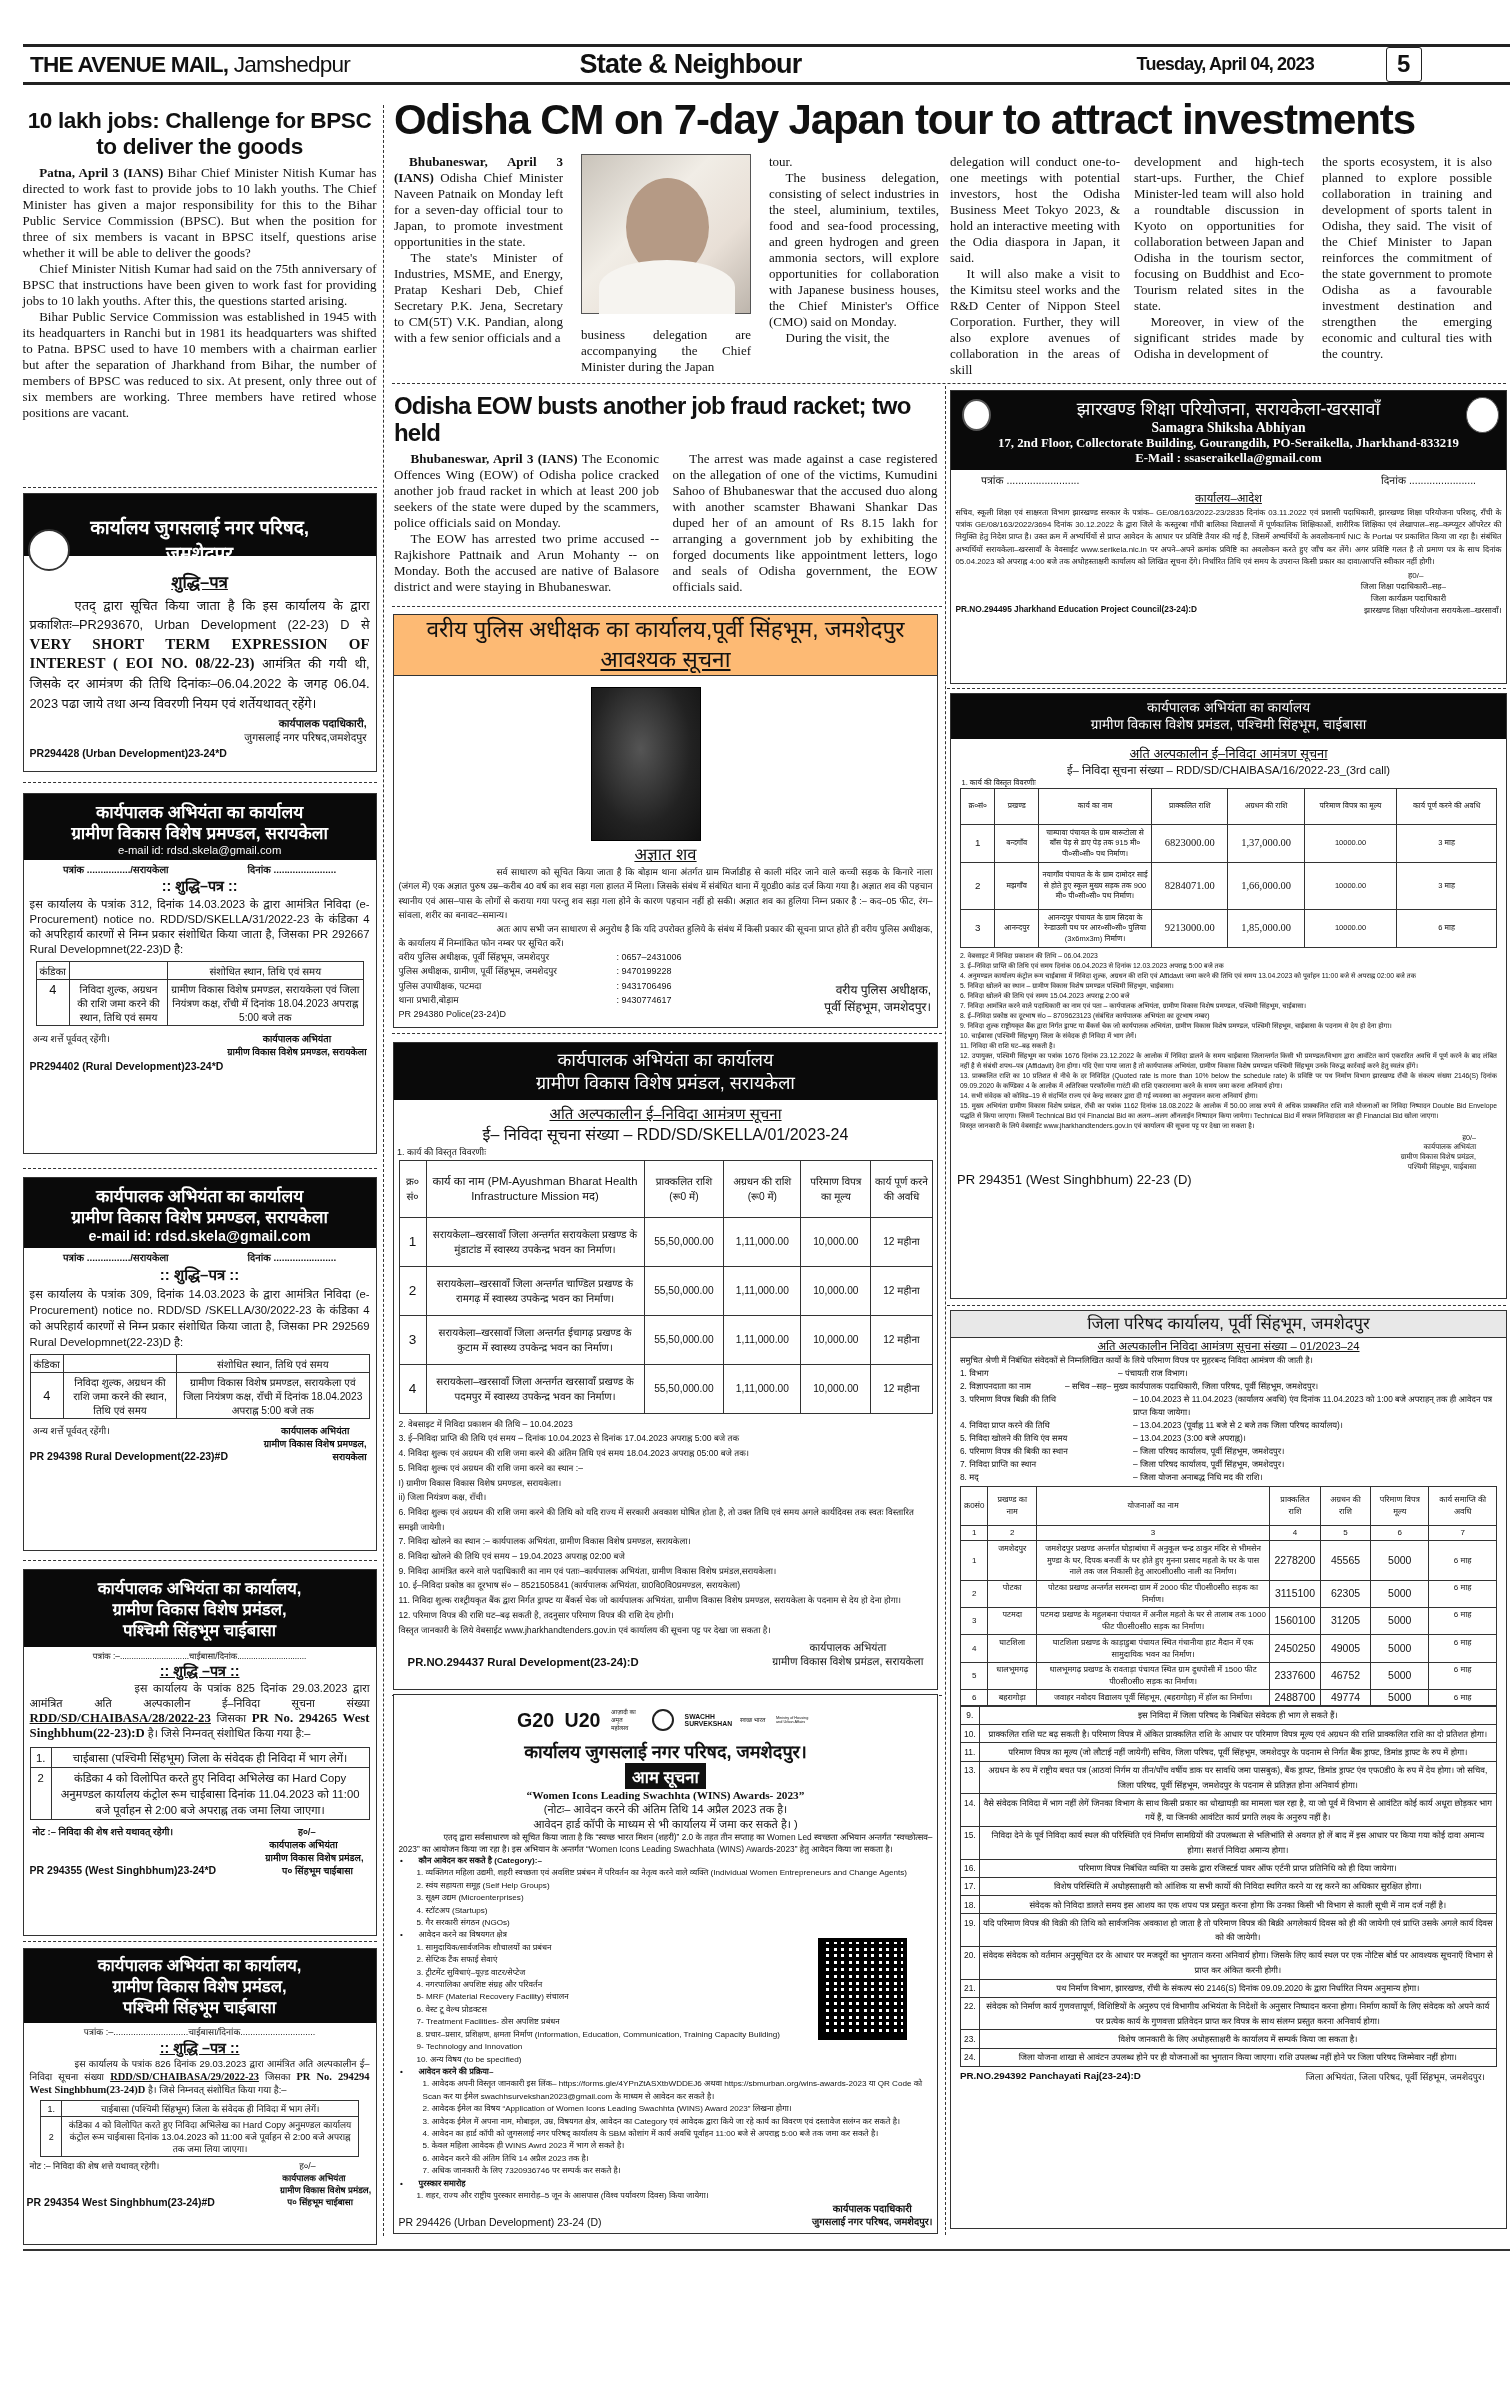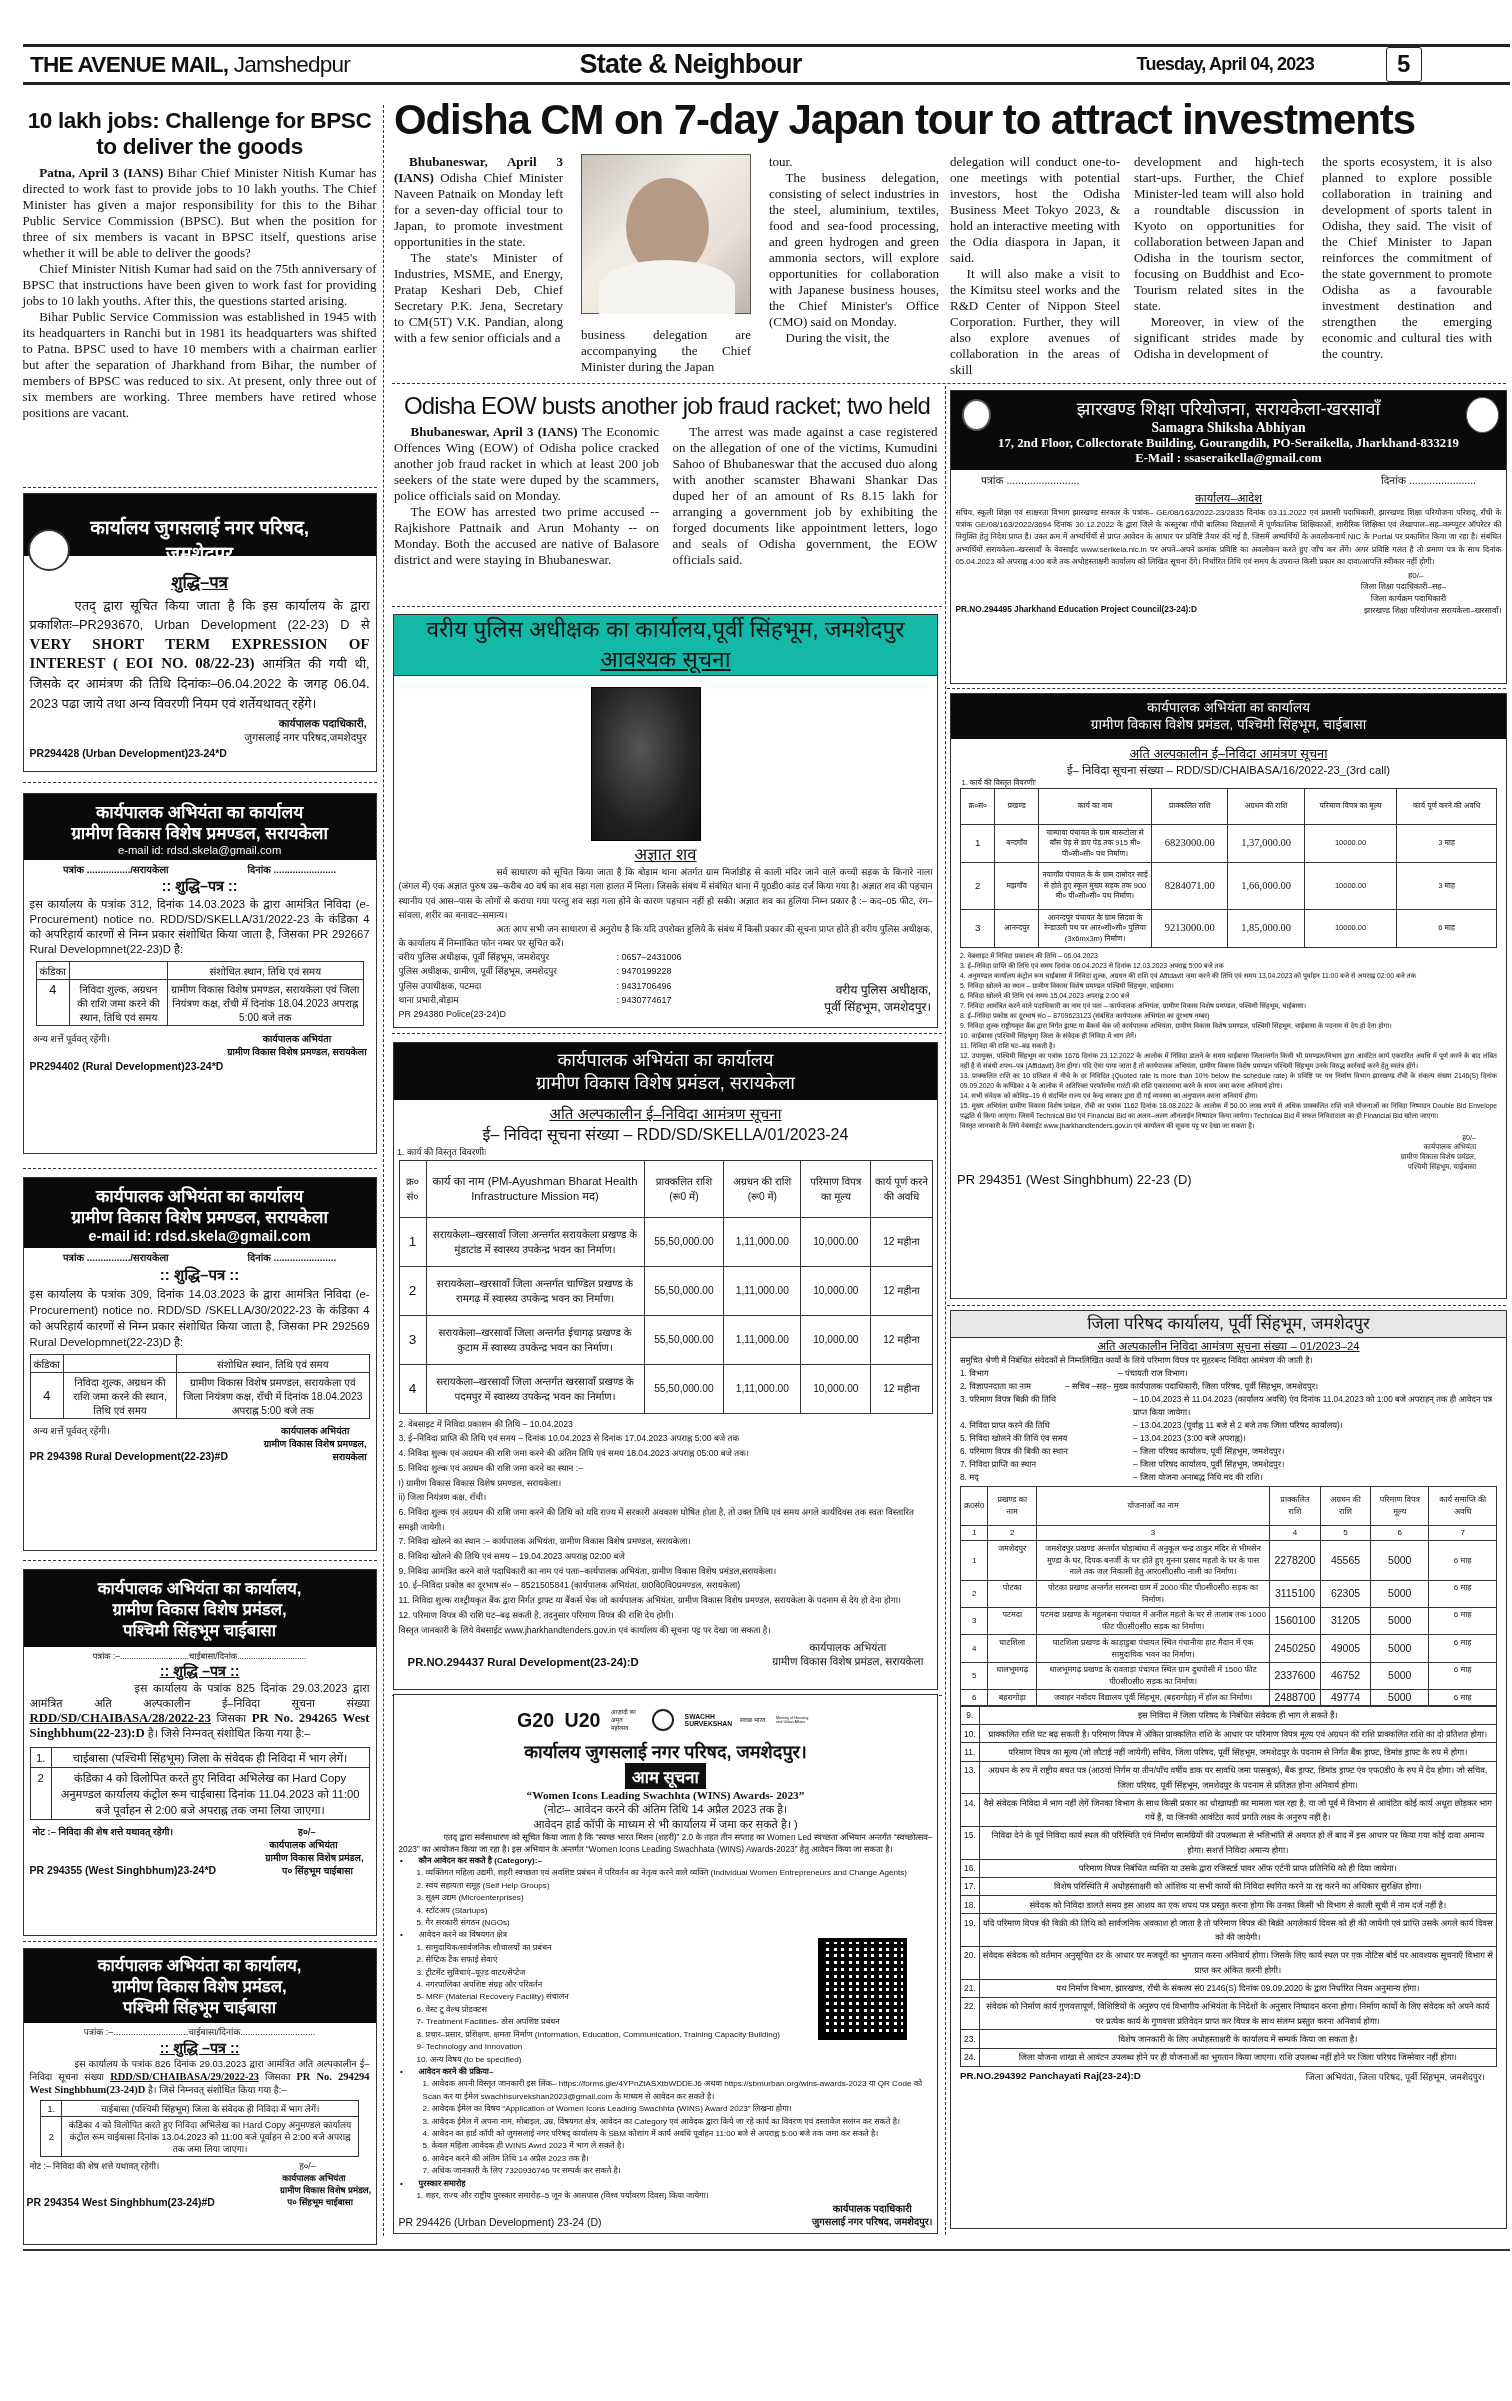--- a/index.html
+++ b/index.html
@@ -236,35 +236,35 @@
       <p class="body">Moreover, in view of the significant strides made by Odisha in development of</p>
     </div>
   <div class="abs" style="left:928px;top:0;width:170px">
       <p class="body" style="text-indent:0">the sports ecosystem, it is also planned to explore possible collaboration in training and development of sports talent in Odisha, they said. The visit of the Chief Minister to Japan reinforces the commitment of the state government to promote Odisha as a favourable investment destination and strengthen the emerging economic and cultural ties with the country.</p>
     </div>
 </div>
 <div class="abs hdash" style="left:392px;top:383px;width:1114px"></div>
 <div class="abs vdash" style="left:945px;top:386px;height:1849px"></div>
 
 <div class="abs" style="left:394px;top:392px;width:546px">
-  <h2 class="sans" style="font-size:24px;font-weight:normal;letter-spacing:-0.8px;text-align:center;line-height:27px;margin-bottom:4.5px">Odisha EOW busts another job fraud racket; two held</h2>
+  <h2 class="sans" style="font-size:24px;font-weight:bold;letter-spacing:-0.8px;line-height:27px;margin-bottom:4.5px">Odisha EOW busts another job fraud racket; two held</h2>
   <div style="display:flex;gap:13.6px">
     <div style="width:265px">
         <p class="body"><b>Bhubaneswar, April 3 (IANS)</b><span> The Economic Offences Wing (EOW) of Odisha police cracked another job fraud racket in which at least 200 job seekers of the state were duped by the scammers, police officials said on Monday.</span></p>
         <p class="body">The EOW has arrested two prime accused -- Rajkishore Pattnaik and Arun Mohanty -- on Monday. Both the accused are native of Balasore district and were staying in Bhubaneswar.</p>
       </div>
     <div style="width:265px">
         <p class="body">The arrest was made against a case registered on the allegation of one of the victims, Kumudini Sahoo of Bhubaneswar that the accused duo along with another scamster Bhawani Shankar Das duped her of an amount of Rs 8.15 lakh for arranging a government job by exhibiting the forged documents like appointment letters, logo and seals of Odisha government, the EOW officials said.</p>
       </div>
   </div>
 </div>
 <div class="abs hdash" style="left:392px;top:606px;width:550px"></div>
 
 <div class="abs ad" style="left:393px;top:614px;width:545px;height:414px">
-  <div class="hin center" style="font-size:22.6px;background:#14b8a6;border-bottom:1.1px solid #333;line-height:30px">
+  <div class="hin center" style="font-size:22.6px;background:#fdba74;border-bottom:1.1px solid #333;line-height:30px">
       <div>वरीय पुलिस अधीक्षक का कार्यालय,पूर्वी सिंहभूम, जमशेदपुर</div>
       <div class="u" style="font-size:22.6px">आवश्यक सूचना</div>
     </div>
   <div class="abs" style="left:197px;top:72px;width:110px;height:154px;background:radial-gradient(ellipse at 45% 40%,#555,#222 60%,#111);border:0.8px solid #000"></div>
   <div class="hin center u" style="position:absolute;top:227px;width:100%;font-size:16.6px">अज्ञात शव</div>
   <div class="hin" style="position:absolute;top:250px;left:4.5px;right:4.5px;font-size:9px;line-height:14.3px;text-align:justify;text-indent:98px">सर्व साधारण को सूचित किया जाता है कि बोड़ाम थाना अंतर्गत ग्राम मिर्जाडीह से काली मंदिर जाने वाले कच्ची सड़क के किनारे नाला (जंगल में) एक अज्ञात पुरुष उम्र–करीब 40 वर्ष का शव सड़ा गला हालत में मिला। जिसके संबंध में संबंधित थाना में यू0डी0 कांड दर्ज किया गया है। अज्ञात शव की पहचान स्थानीय एवं आस–पास के लोगों से कराया गया परन्तु शव सड़ा गला होने के कारण पहचान नहीं हो सकी। अज्ञात शव का हुलिया निम्न प्रकार है :– कद–05 फीट, रंग–सांवला, शरीर का बनावट–समान्य।</div>
   <div class="hin" style="position:absolute;top:307px;left:4.5px;right:4.5px;font-size:9px;line-height:14.3px;text-align:justify;text-indent:98px">अतः आप सभी जन साधारण से अनुरोध है कि यदि उपरोक्त हुलिये के संबंध में किसी प्रकार की सूचना प्राप्त होते ही वरीय पुलिस अधीक्षक, के कार्यालय में निम्नांकित फोन नम्बर पर सूचित करें।</div>
   <div class="hin" style="position:absolute;top:335px;left:4.5px;font-size:9px;line-height:14.3px">
     <div style="display:flex">
         <span style="width:218px">वरीय पुलिस अधीक्षक, पूर्वी सिंहभूम, जमशेदपुर</span>

